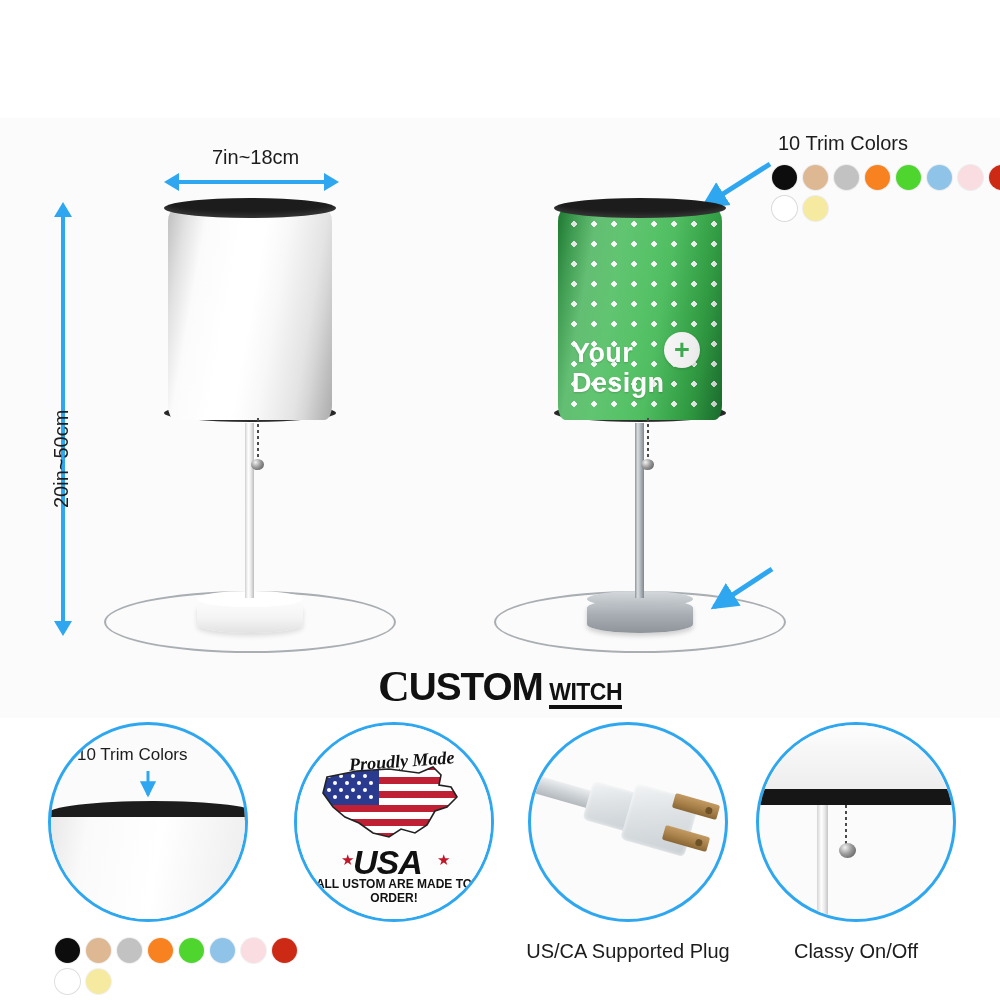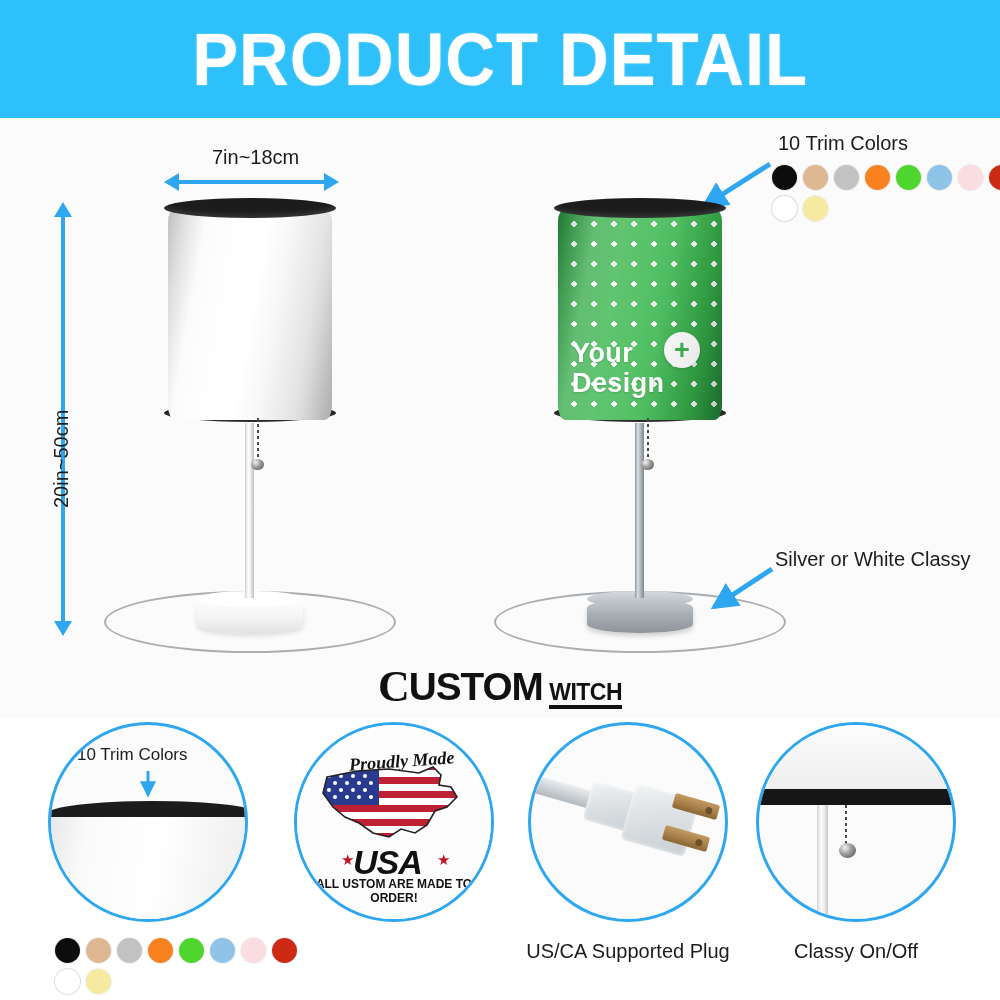--- a/index.html
+++ b/index.html
@@ -221,23 +221,20 @@
   .plug-cord {
     position: absolute; border-radius: 9px;
     background: linear-gradient(180deg, #eceef0 0%, #cdd2d6 50%, #b3b9bd 100%);
   }
 </style>
 </head>
 <body>
 
 <div id="page">
 
-  <div class="banner">
-    <div class="banner-title">PRODUCT DETAIL</div>
-  </div>
 
   <div class="stage">
 
     <div class="callout-text" style="left:778px; top:14px;">10 Trim Colors</div>
     <div class="swatch-wrap" style="left:772px; top:47px;">
       <div class="swatch" style="background:#0d0d0d"></div>
       <div class="swatch" style="background:#ddb892"></div>
       <div class="swatch" style="background:#c2c2c2"></div>
       <div class="swatch" style="background:#f8821f"></div>
       <div class="swatch" style="background:#4ed62e"></div>
@@ -301,21 +298,20 @@
           <span>Design</span>
         </div>
         <div class="plus-badge">+</div>
         <div class="shade-gloss"></div>
       </div>
       <div class="trim" style="left:554px; top:80px;"></div>
       <div class="chain" style="left:647px; top:300px; height:44px;"></div>
       <div class="chain-ball" style="left:641px; top:341px;"></div>
     </div>
 
-    <div class="callout-text" style="left:775px; top:430px;">Silver or White Classy</div>
     <svg class="diag-arrow" style="left:700px; top:445px;" width="80" height="60" viewBox="0 0 80 60">
       <defs>
         <marker id="ahd2" markerWidth="6" markerHeight="6" refX="4.6" refY="3" orient="auto">
           <path d="M0,0.3 L5.4,3 L0,5.7 z" fill="#2ea7f0"></path>
         </marker>
       </defs>
       <line x1="72" y1="6" x2="14" y2="44" stroke="#2ea7f0" stroke-width="5" marker-end="url(#ahd2)"></line>
     </svg>
 
   </div>

